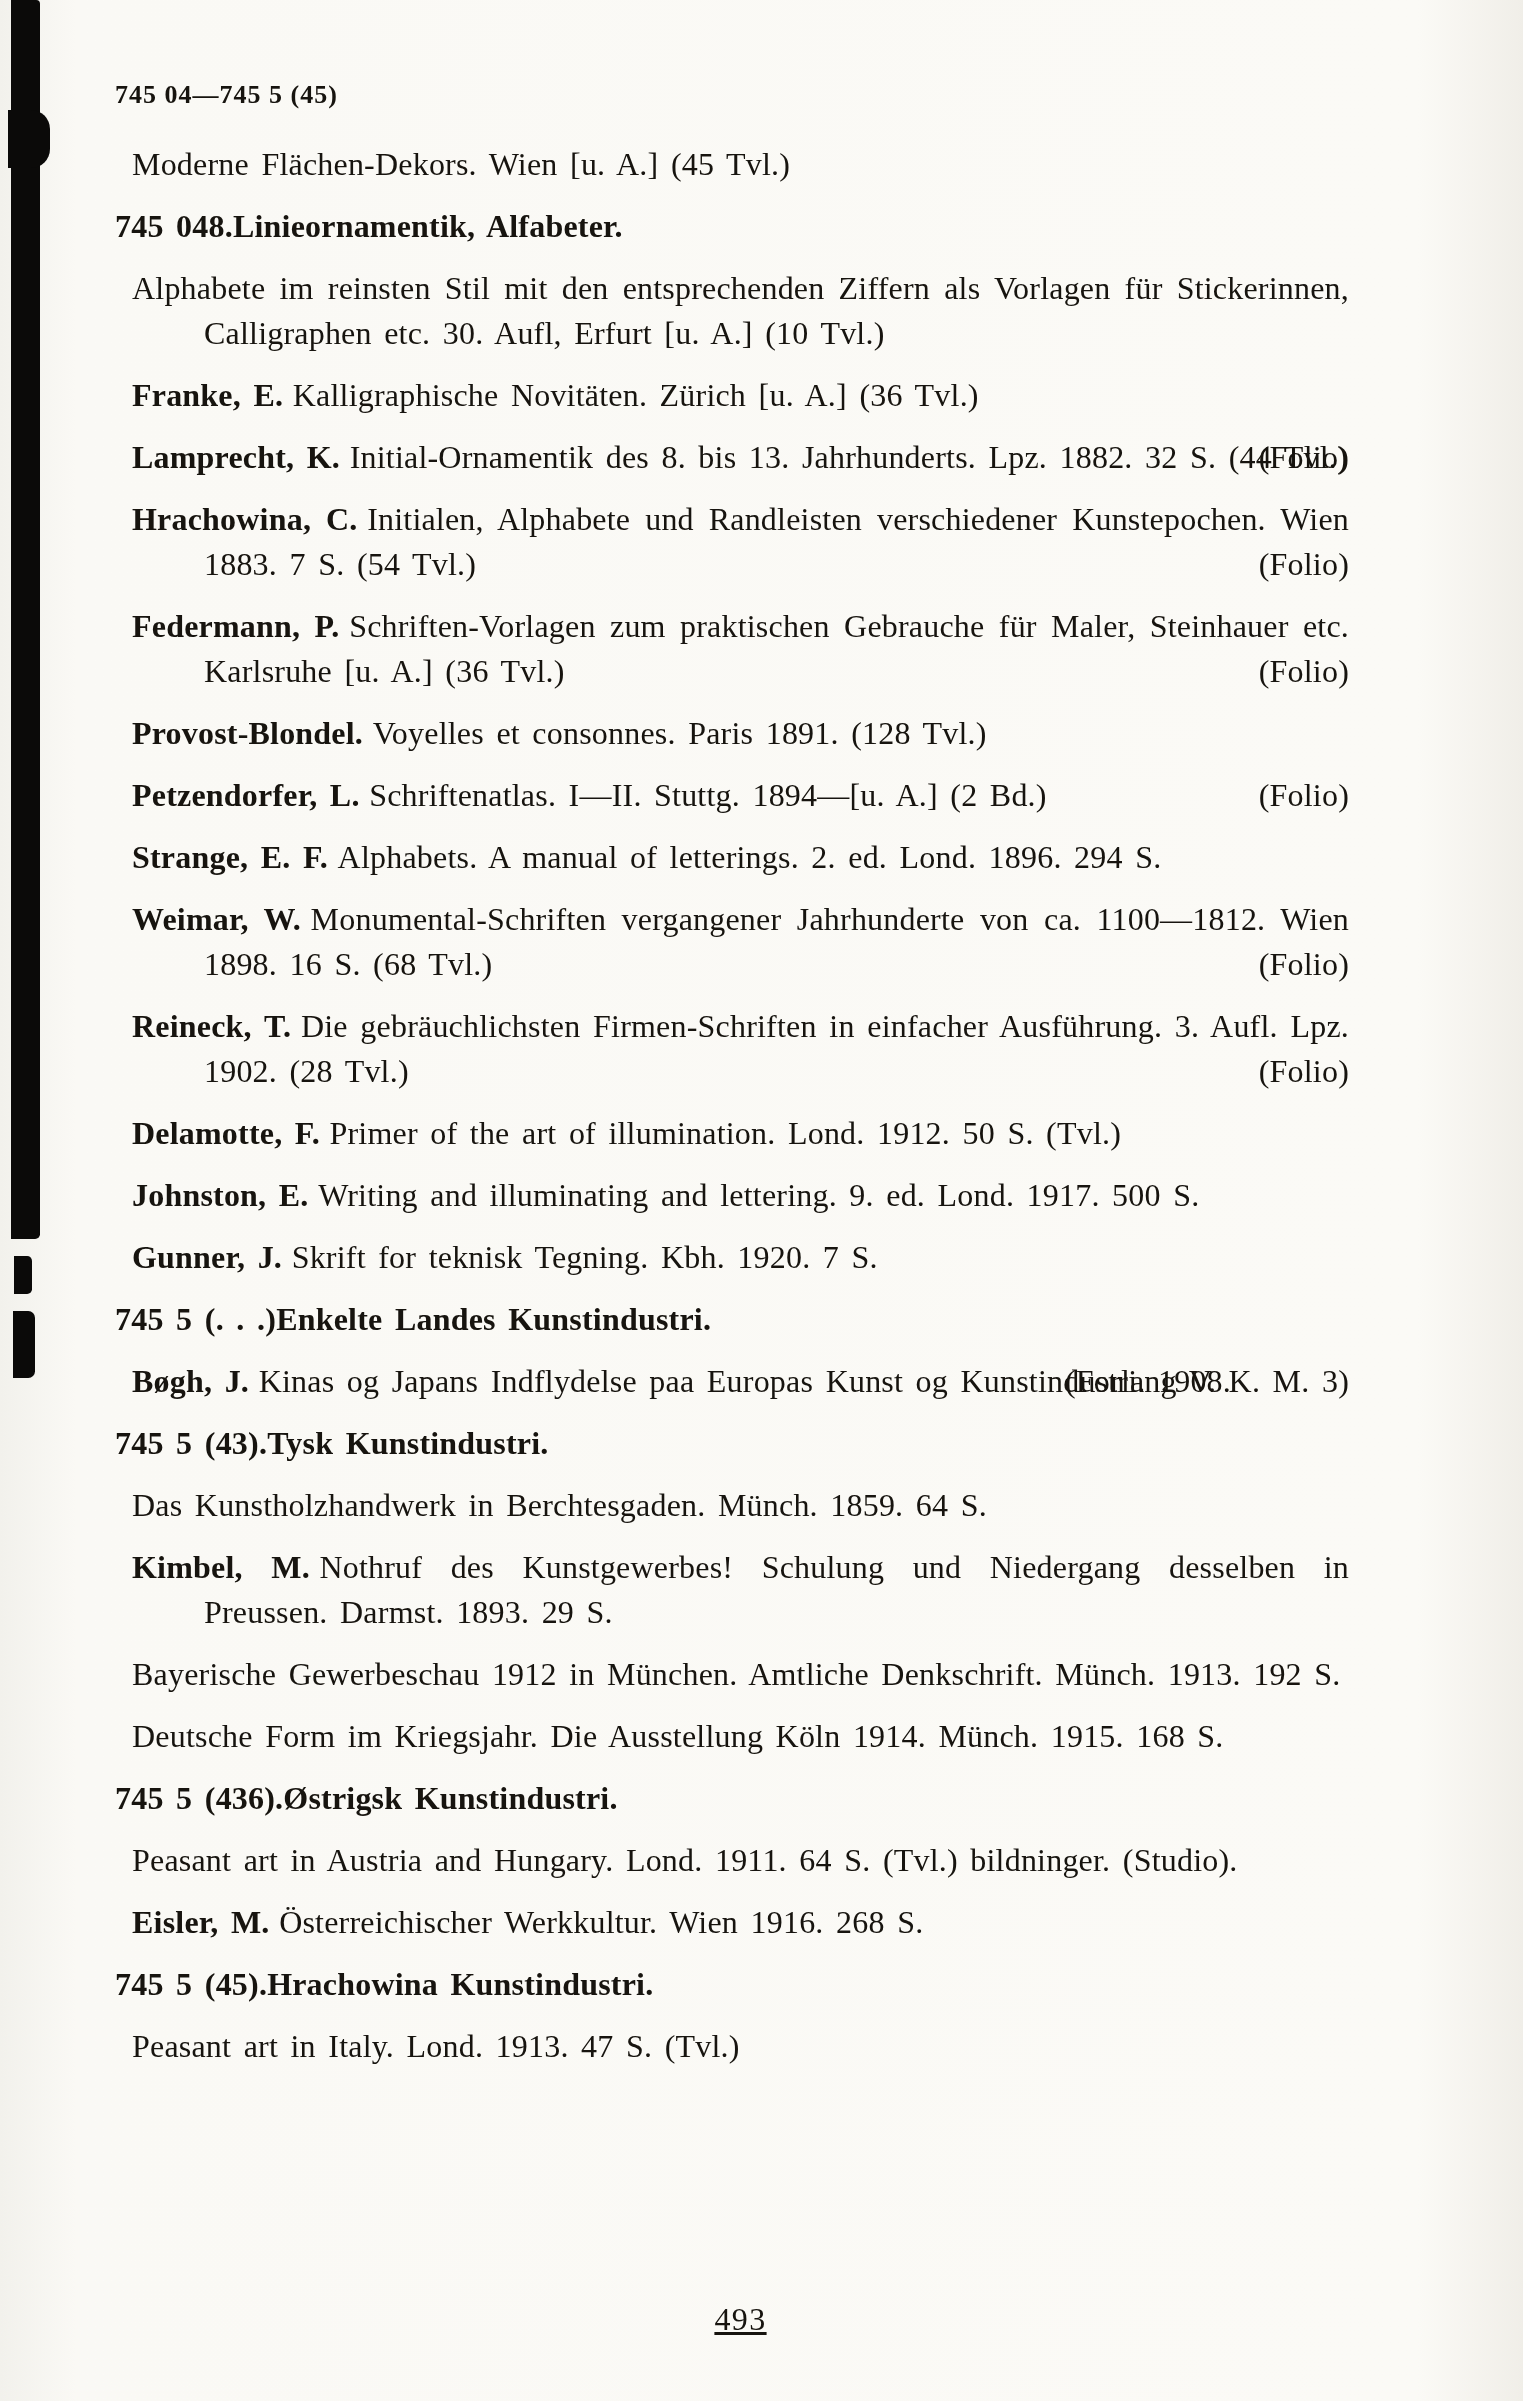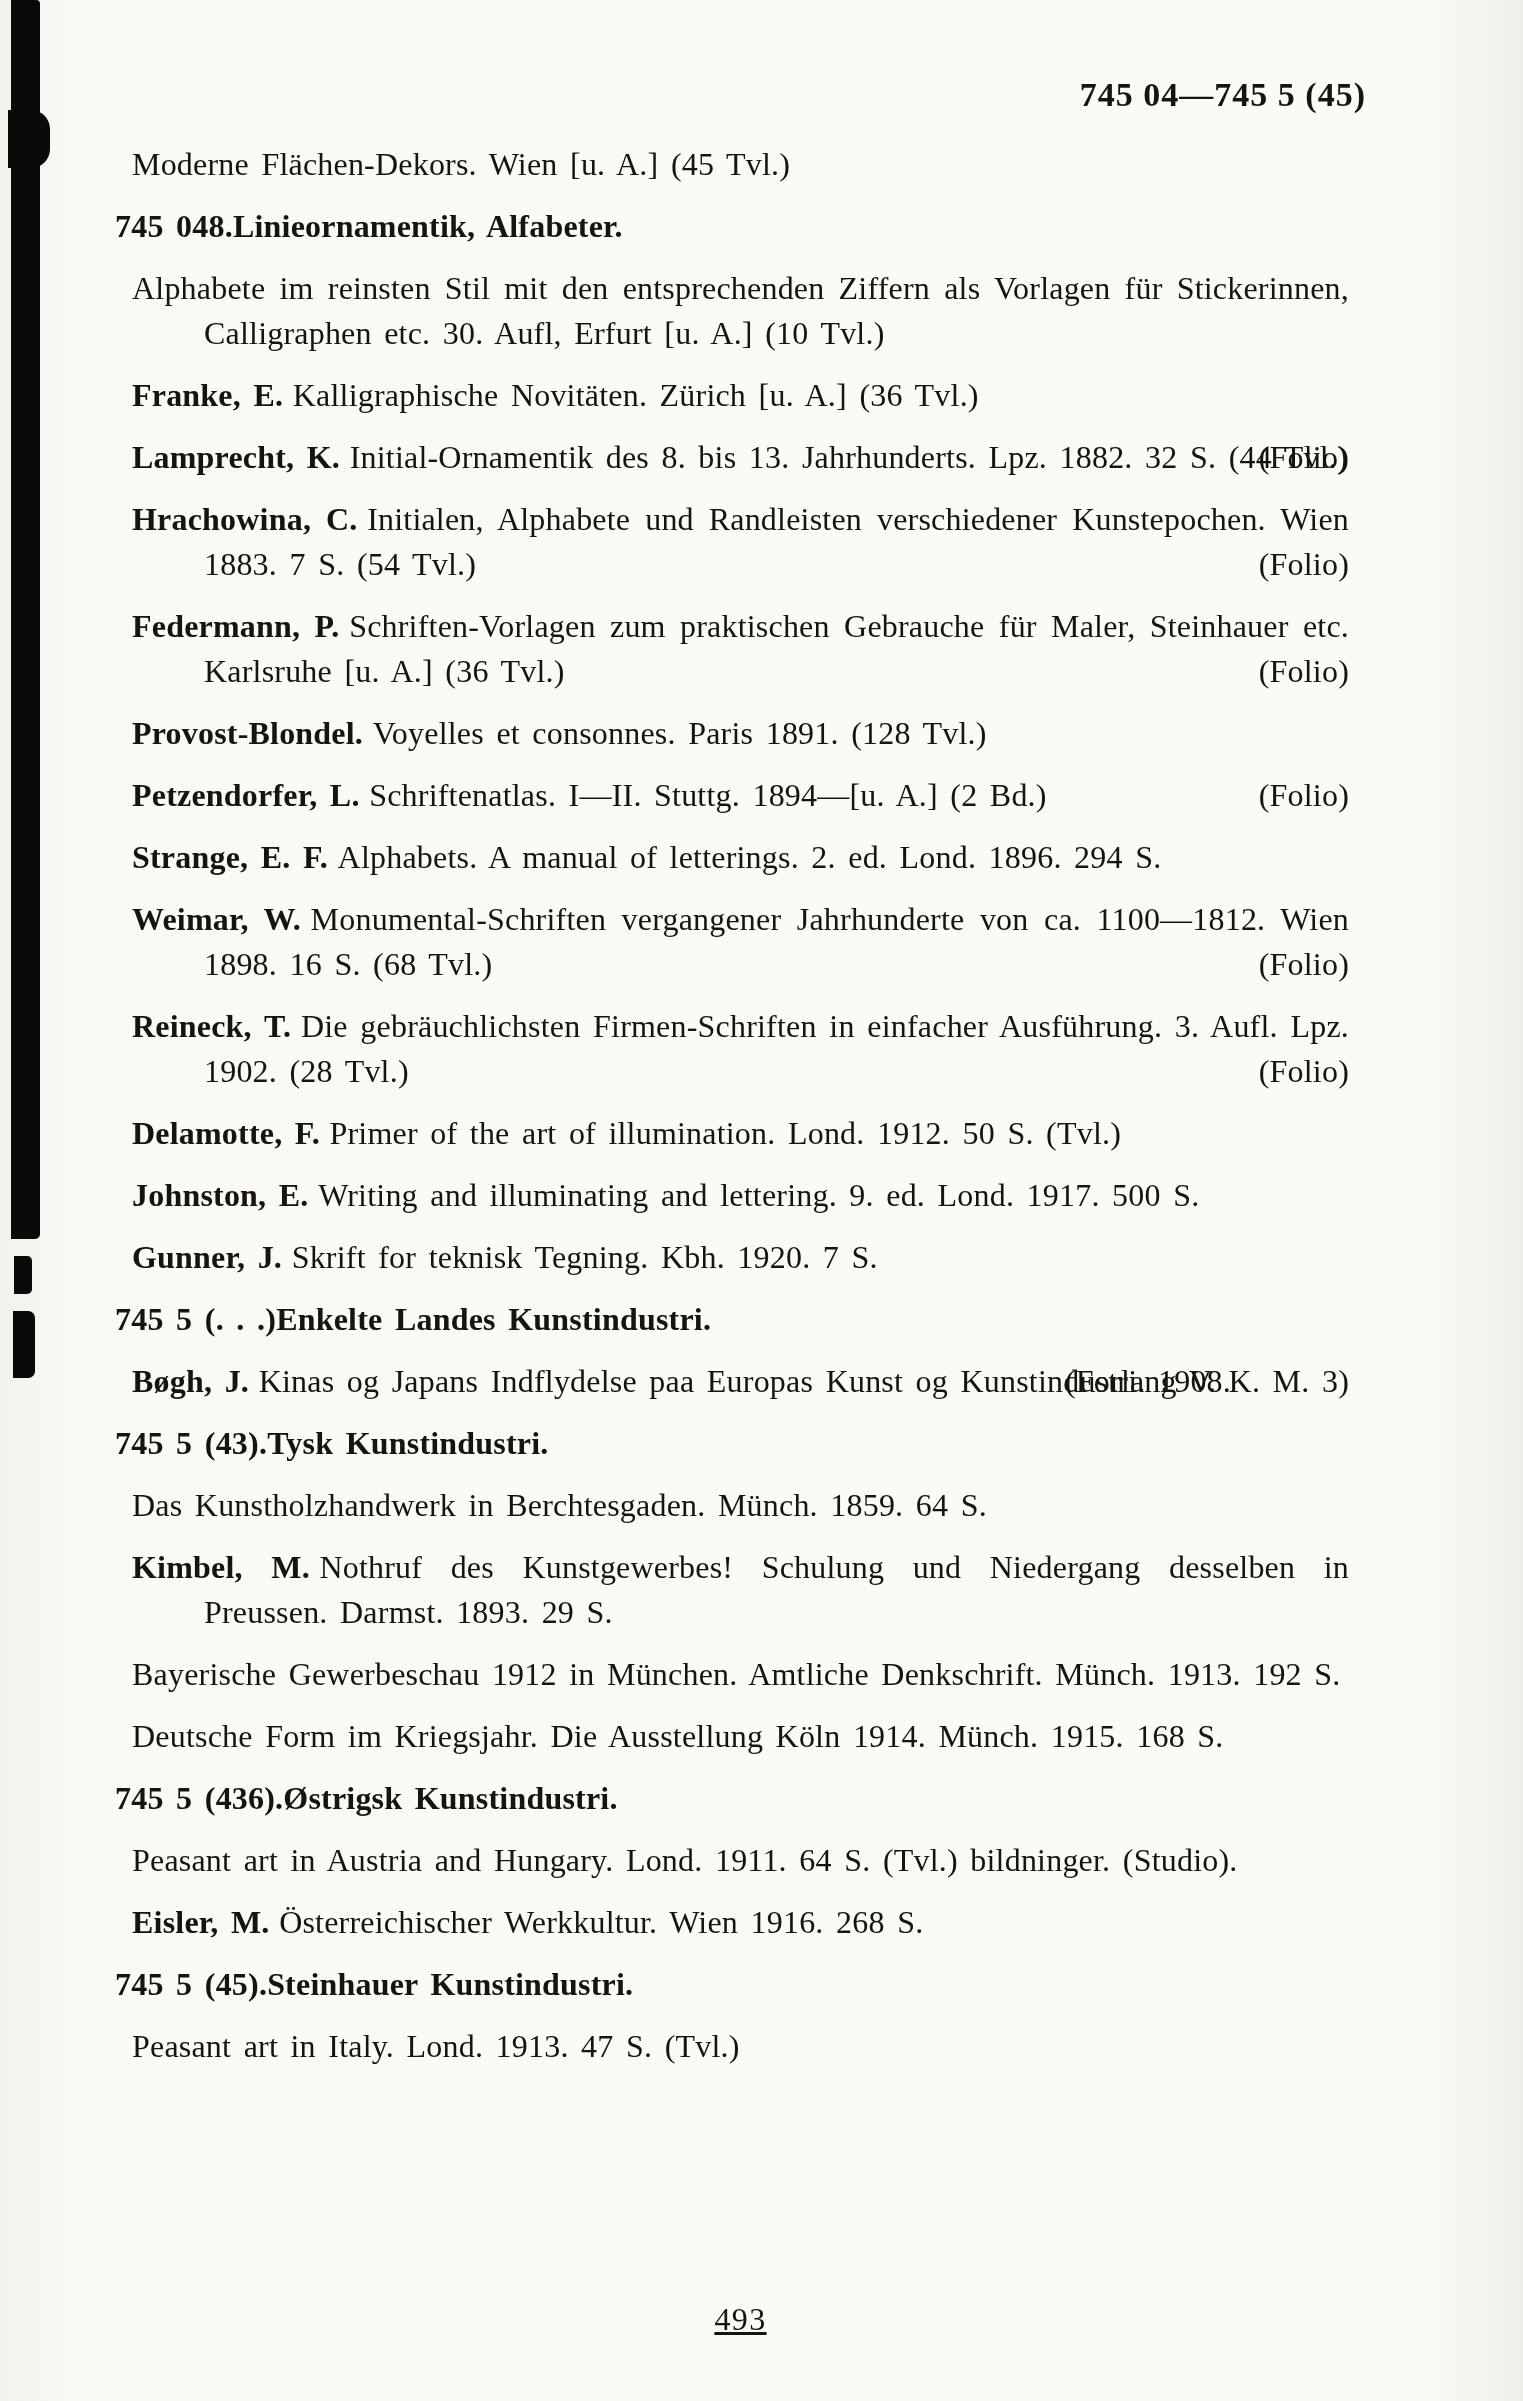--- a/index.html
+++ b/index.html
@@ -27,23 +27,22 @@
   .mark.m4 { left: 12.5px; top: 1311px; width: 22px; height: 67px;  border-radius: 0 6.7px 6.7px 0; }
 
   .content {
     position: absolute;
     left: 115px;
     right: 158px;
     top: 72px;
   }
   .page-header {
     font-weight: bold;
-    font-size: 34px;
+    font-size: 26px;
     letter-spacing: 1px;
-    text-align: right;
     margin-bottom: 25px;
     line-height: 45px;
   }
   .entries {
     font-size: 32px;
     line-height: 45px;
     letter-spacing: 0.2px;
     word-spacing: 4.3px;
   }
   p.entry {
@@ -125,21 +124,21 @@
         <p class="entry"><span class="text">Bayerische Gewerbeschau 1912 in München. Amtliche Denkschrift. Münch. 1913. 192 S.</span></p>
         <p class="entry"><span class="text">Deutsche Form im Kriegsjahr. Die Ausstellung Köln 1914. Münch. 1915. 168 S.</span></p>
         <div class="class-row">
           <span class="class-number">745 5 (436).</span>
           <span class="class-heading">Østrigsk Kunstindustri.</span>
         </div>
         <p class="entry"><span class="text">Peasant art in Austria and Hungary. Lond. 1911. 64 S. (Tvl.) bildninger. (Studio).</span></p>
         <p class="entry"><span class="lead">Eisler, M.</span><span class="text">Österreichischer Werkkultur. Wien 1916. 268 S.</span></p>
         <div class="class-row">
           <span class="class-number">745 5 (45).</span>
-          <span class="class-heading">Steinhauer Kunstindustri.</span>
+          <span class="class-heading">Hrachowina Kunstindustri.</span>
         </div>
         <p class="entry"><span class="text">Peasant art in Italy. Lond. 1913. 47 S. (Tvl.)</span></p>
       </div>
   </div>
 
   <div class="footer">493</div>
 </div>
 
 
 </body></html>

